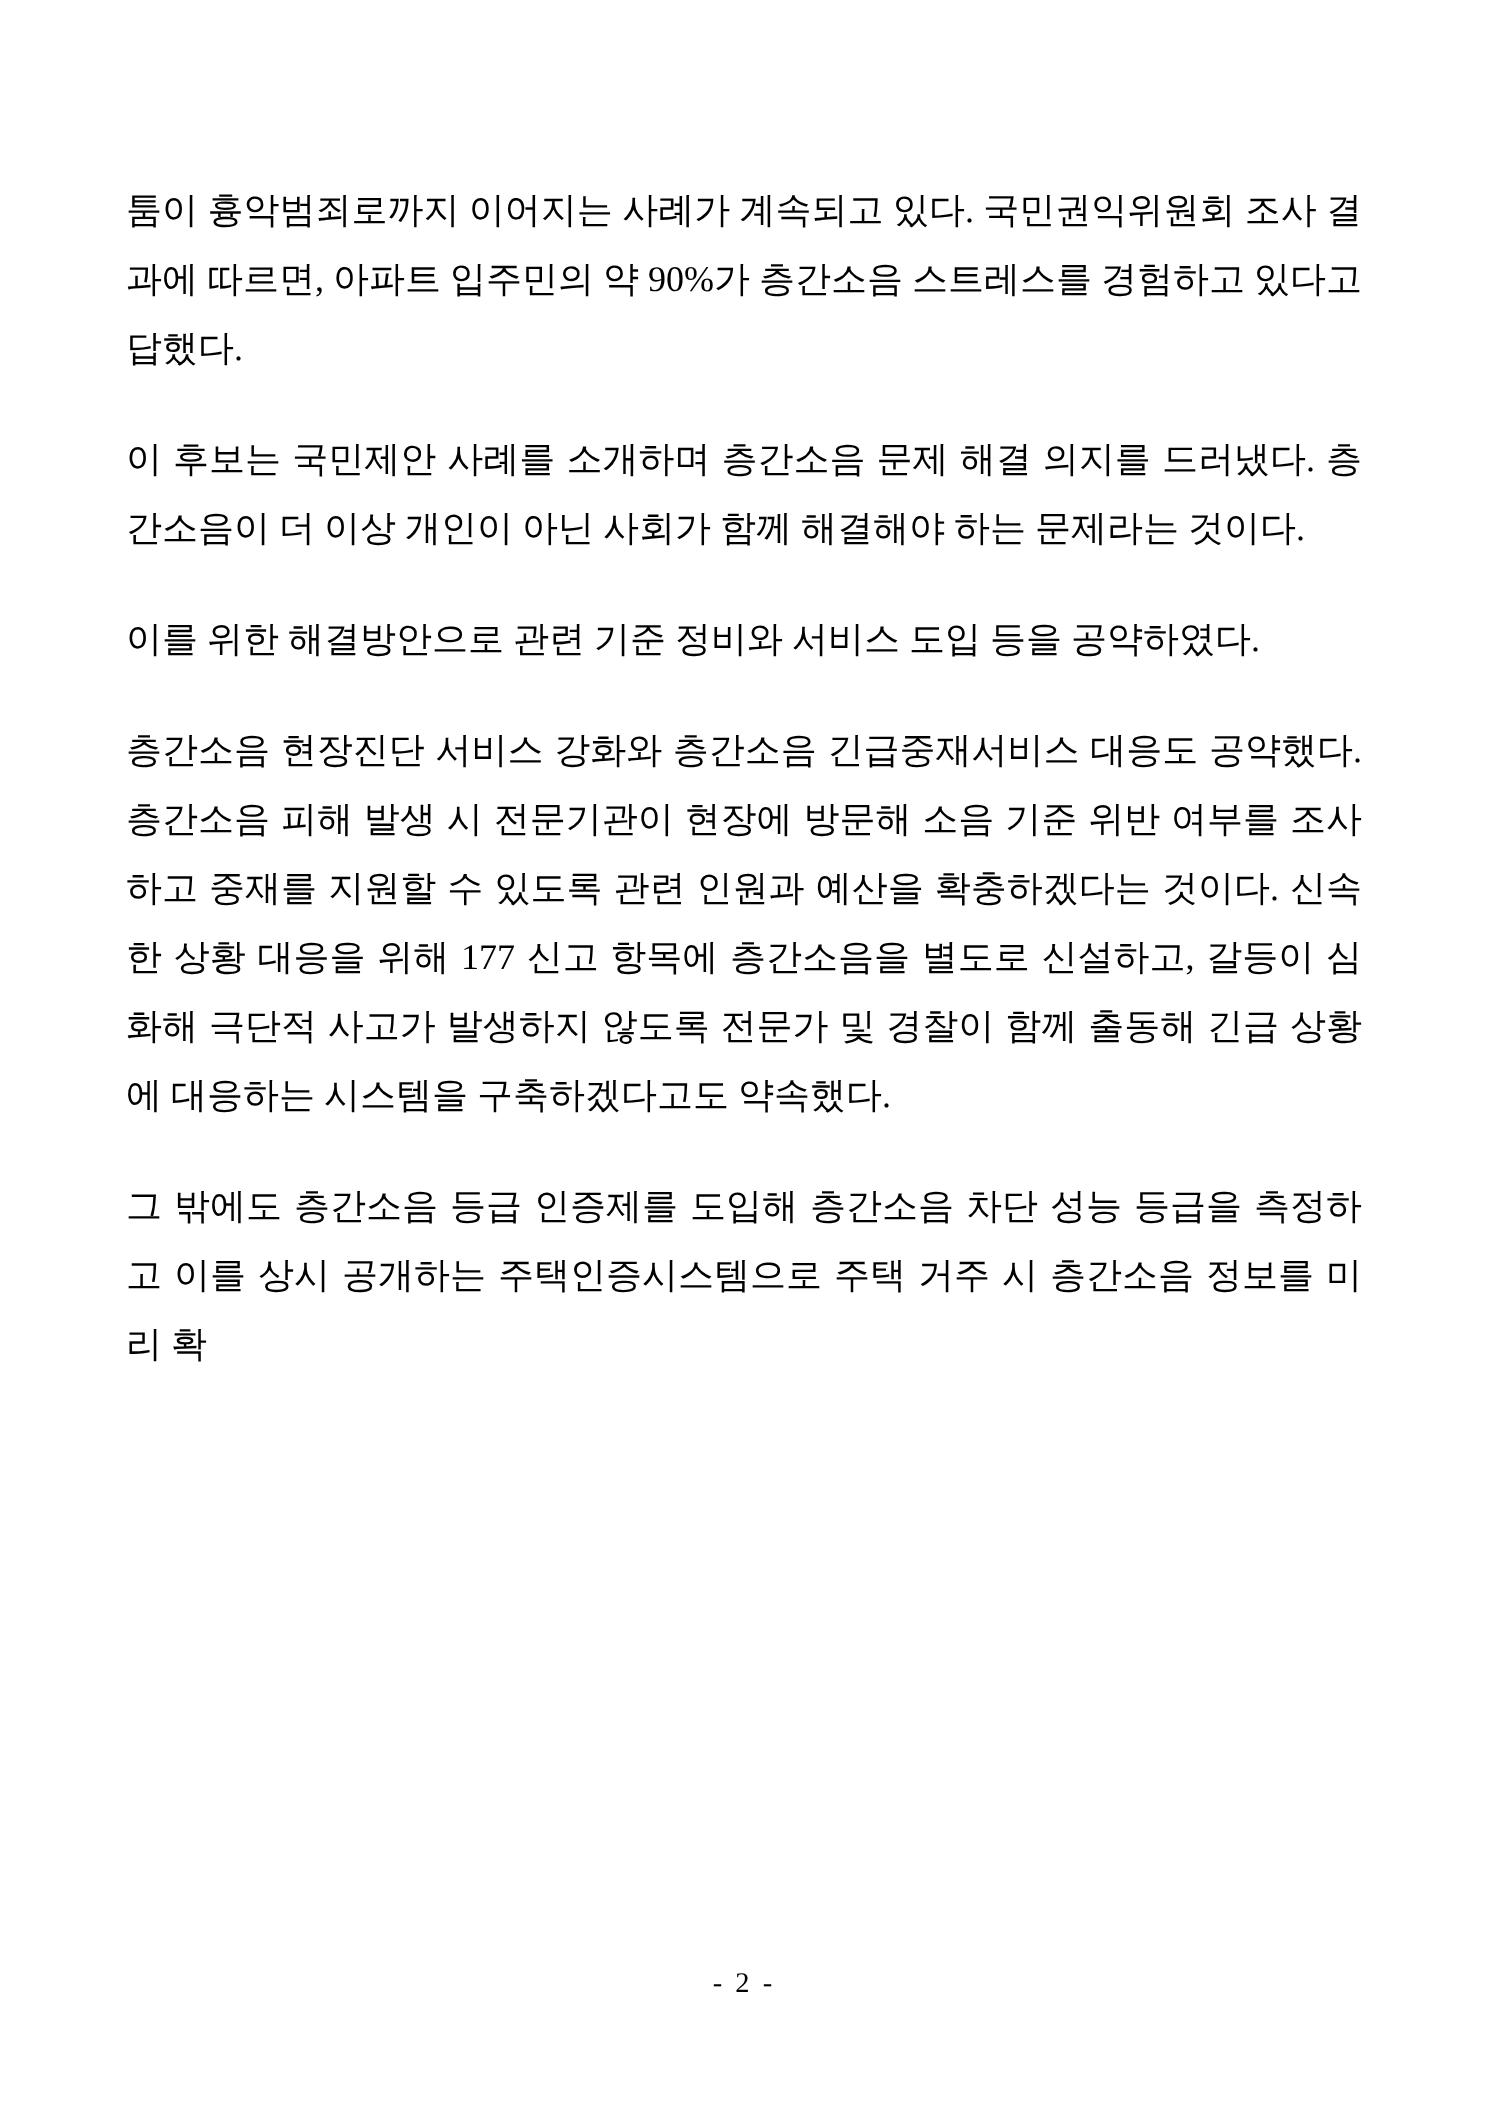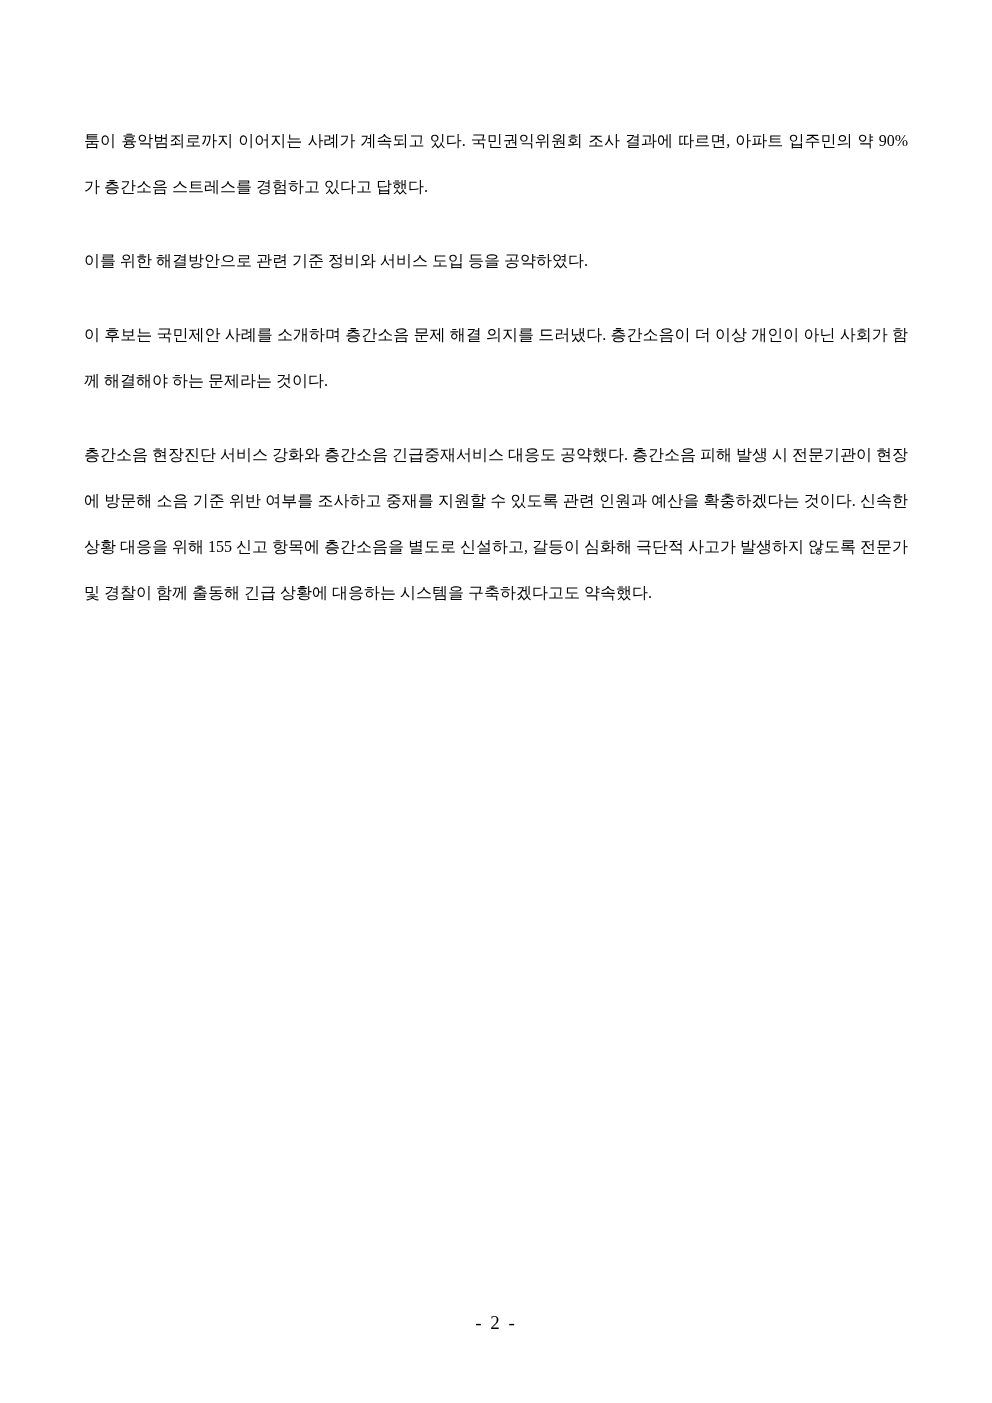--- a/index.html
+++ b/index.html
@@ -18,21 +18,21 @@
     color: #000000;
   }
   .content {
     position: absolute;
     top: 118px;
     left: 84px;
     width: 824px;
   }
   .content p {
     margin: 0 0 28px 0;
-    font-size: 16px;
+    font-size: 24px;
     line-height: 46px;
     text-align: justify;
     text-justify: inter-word;
     word-break: break-all;
     letter-spacing: 0px;
   }
   .content p:last-child {
     margin-bottom: 0;
   }
   .page-number {
@@ -46,18 +46,19 @@
     letter-spacing: 2px;
     color: #000000;
   }
 </style>
 </head>
 <body>
 
 <div class="page">
   <div class="content">
     <p>툼이 흉악범죄로까지 이어지는 사례가 계속되고 있다. 국민권익위원회 조사 결과에 따르면, 아파트 입주민의 약 90%가 층간소음 스트레스를 경험하고 있다고 답했다.</p>
+    <p>이 후보는 국민제안 사례를 소개하며 층간소음 문제 해결 의지를 드러냈다. 층간소음이 더 이상 개인이 아닌 사회가 함께 해결해야 하는 문제라는 것이다.</p>
     <p>이를 위한 해결방안으로 관련 기준 정비와 서비스 도입 등을 공약하였다.</p>
-    <p>이 후보는 국민제안 사례를 소개하며 층간소음 문제 해결 의지를 드러냈다. 층간소음이 더 이상 개인이 아닌 사회가 함께 해결해야 하는 문제라는 것이다.</p>
-    <p>층간소음 현장진단 서비스 강화와 층간소음 긴급중재서비스 대응도 공약했다. 층간소음 피해 발생 시 전문기관이 현장에 방문해 소음 기준 위반 여부를 조사하고 중재를 지원할 수 있도록 관련 인원과 예산을 확충하겠다는 것이다. 신속한 상황 대응을 위해 155 신고 항목에 층간소음을 별도로 신설하고, 갈등이 심화해 극단적 사고가 발생하지 않도록 전문가 및 경찰이 함께 출동해 긴급 상황에 대응하는 시스템을 구축하겠다고도 약속했다.</p>
+    <p>층간소음 현장진단 서비스 강화와 층간소음 긴급중재서비스 대응도 공약했다. 층간소음 피해 발생 시 전문기관이 현장에 방문해 소음 기준 위반 여부를 조사하고 중재를 지원할 수 있도록 관련 인원과 예산을 확충하겠다는 것이다. 신속한 상황 대응을 위해 177 신고 항목에 층간소음을 별도로 신설하고, 갈등이 심화해 극단적 사고가 발생하지 않도록 전문가 및 경찰이 함께 출동해 긴급 상황에 대응하는 시스템을 구축하겠다고도 약속했다.</p>
+    <p>그 밖에도 층간소음 등급 인증제를 도입해 층간소음 차단 성능 등급을 측정하고 이를 상시 공개하는 주택인증시스템으로 주택 거주 시 층간소음 정보를 미리 확</p>
   </div>
   <div class="page-number">- 2 -</div>
 </div>
 
 </body></html>

